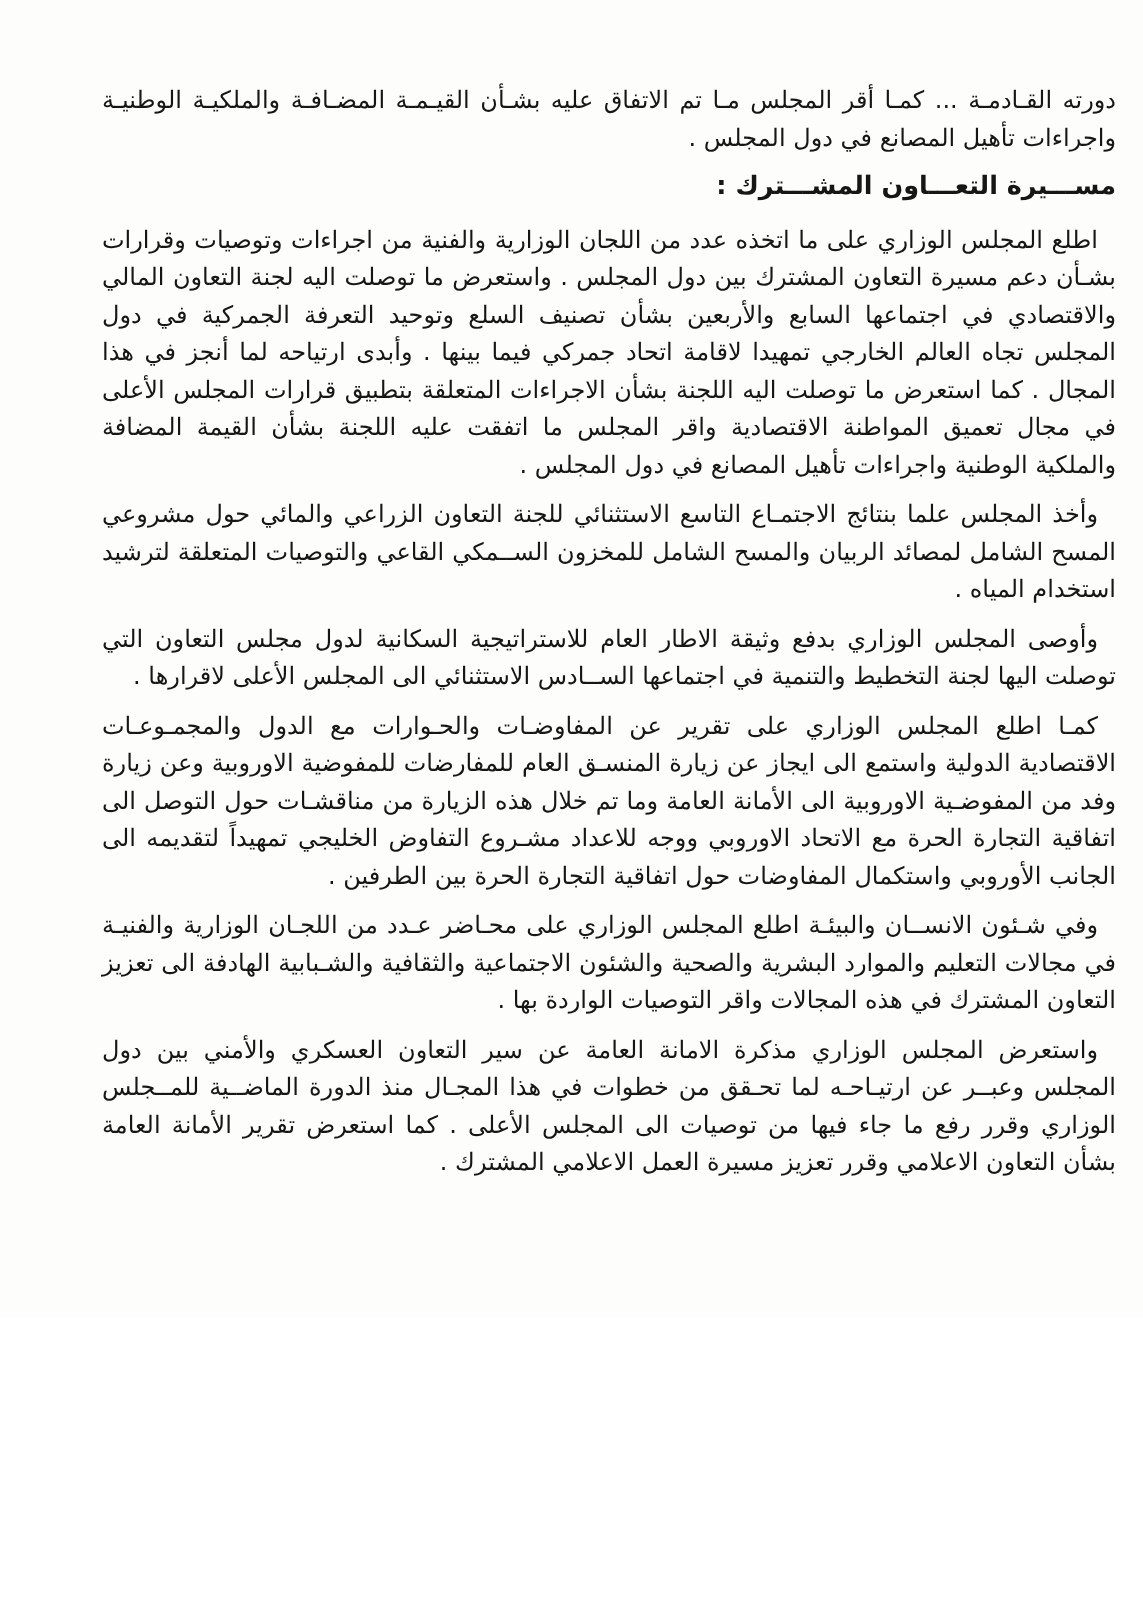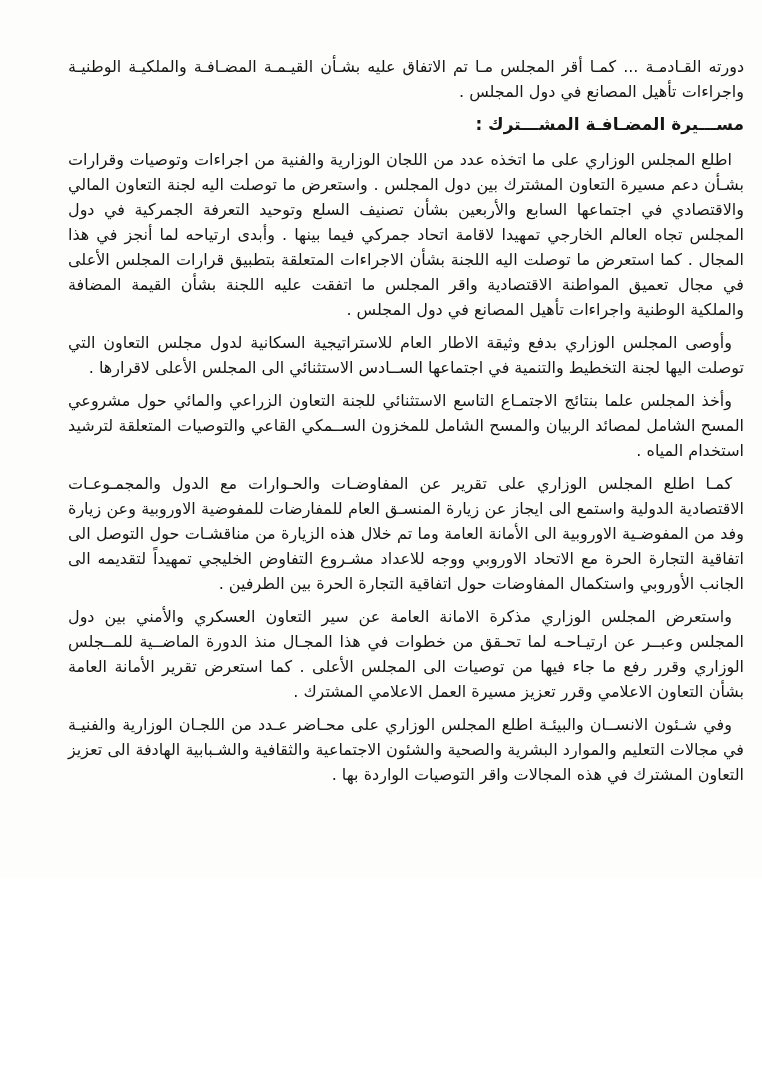--- a/index.html
+++ b/index.html
@@ -51,30 +51,30 @@
 </style>
 </head>
 <body>
 
 <div class="page">
   <div class="content">
 
     <p class="para para-cont">دورته القـادمـة ... كمـا أقر المجلس مـا تم الاتفاق عليه بشـأن القيـمـة المضـافـة والملكيـة الوطنيـة واجراءات تأهيل المصانع في دول المجلس .</p>
 
 
-    <h2 class="heading">مســـيرة المضـافـة المشـــترك :</h2>
+    <h2 class="heading">مســـيرة التعـــاون المشـــترك :</h2>
 
     <p class="para">اطلع المجلس الوزاري على ما اتخذه عدد من اللجان الوزارية والفنية من اجراءات وتوصيات وقرارات بشـأن دعم مسيرة التعاون المشترك بين دول المجلس . واستعرض ما توصلت اليه لجنة التعاون المالي والاقتصادي في اجتماعها السابع والأربعين بشأن تصنيف السلع وتوحيد التعرفة الجمركية في دول المجلس تجاه العالم الخارجي تمهيدا لاقامة اتحاد جمركي فيما بينها . وأبدى ارتياحه لما أنجز في هذا المجال . كما استعرض ما توصلت اليه اللجنة بشأن الاجراءات المتعلقة بتطبيق قرارات المجلس الأعلى في مجال تعميق المواطنة الاقتصادية واقر المجلس ما اتفقت عليه اللجنة بشأن القيمة المضافة والملكية الوطنية واجراءات تأهيل المصانع في دول المجلس .</p>
 
+    <p class="para">وأخذ المجلس علما بنتائج الاجتمـاع التاسع الاستثنائي للجنة التعاون الزراعي والمائي حول مشروعي المسح الشامل لمصائد الربيان والمسح الشامل للمخزون الســمكي القاعي والتوصيات المتعلقة لترشيد استخدام المياه .</p>
+
     <p class="para">وأوصى المجلس الوزاري بدفع وثيقة الاطار العام للاستراتيجية السكانية لدول مجلس التعاون التي توصلت اليها لجنة التخطيط والتنمية في اجتماعها الســادس الاستثنائي الى المجلس الأعلى لاقرارها .</p>
-
-    <p class="para">وأخذ المجلس علما بنتائج الاجتمـاع التاسع الاستثنائي للجنة التعاون الزراعي والمائي حول مشروعي المسح الشامل لمصائد الربيان والمسح الشامل للمخزون الســمكي القاعي والتوصيات المتعلقة لترشيد استخدام المياه .</p>
 
     <p class="para">كمـا اطلع المجلس الوزاري على تقرير عن المفاوضـات والحـوارات مع الدول والمجمـوعـات الاقتصادية الدولية واستمع الى ايجاز عن زيارة المنسـق العام للمفارضات للمفوضية الاوروبية وعن زيارة وفد من المفوضـية الاوروبية الى الأمانة العامة وما تم خلال هذه الزيارة من مناقشـات حول التوصل الى اتفاقية التجارة الحرة مع الاتحاد الاوروبي ووجه للاعداد مشـروع التفاوض الخليجي تمهيداً لتقديمه الى الجانب الأوروبي واستكمال المفاوضات حول اتفاقية التجارة الحرة بين الطرفين .</p>
 
+    <p class="para">وفي شـئون الانســان والبيئـة اطلع المجلس الوزاري على محـاضر عـدد من اللجـان الوزارية والفنيـة في مجالات التعليم والموارد البشرية والصحية والشئون الاجتماعية والثقافية والشـبابية الهادفة الى تعزيز التعاون المشترك في هذه المجالات واقر التوصيات الواردة بها .</p>
+
     <p class="para">واستعرض المجلس الوزاري مذكرة الامانة العامة عن سير التعاون العسكري والأمني بين دول المجلس وعبــر عن ارتيـاحـه لما تحـقق من خطوات في هذا المجـال منذ الدورة الماضــية للمــجلس الوزاري وقرر رفع ما جاء فيها من توصيات الى المجلس الأعلى . كما استعرض تقرير الأمانة العامة بشأن التعاون الاعلامي وقرر تعزيز مسيرة العمل الاعلامي المشترك .</p>
-
-    <p class="para">وفي شـئون الانســان والبيئـة اطلع المجلس الوزاري على محـاضر عـدد من اللجـان الوزارية والفنيـة في مجالات التعليم والموارد البشرية والصحية والشئون الاجتماعية والثقافية والشـبابية الهادفة الى تعزيز التعاون المشترك في هذه المجالات واقر التوصيات الواردة بها .</p>
 
   </div>
 
   <div class="page-number">٢</div>
 </div>
 
 </body></html>

